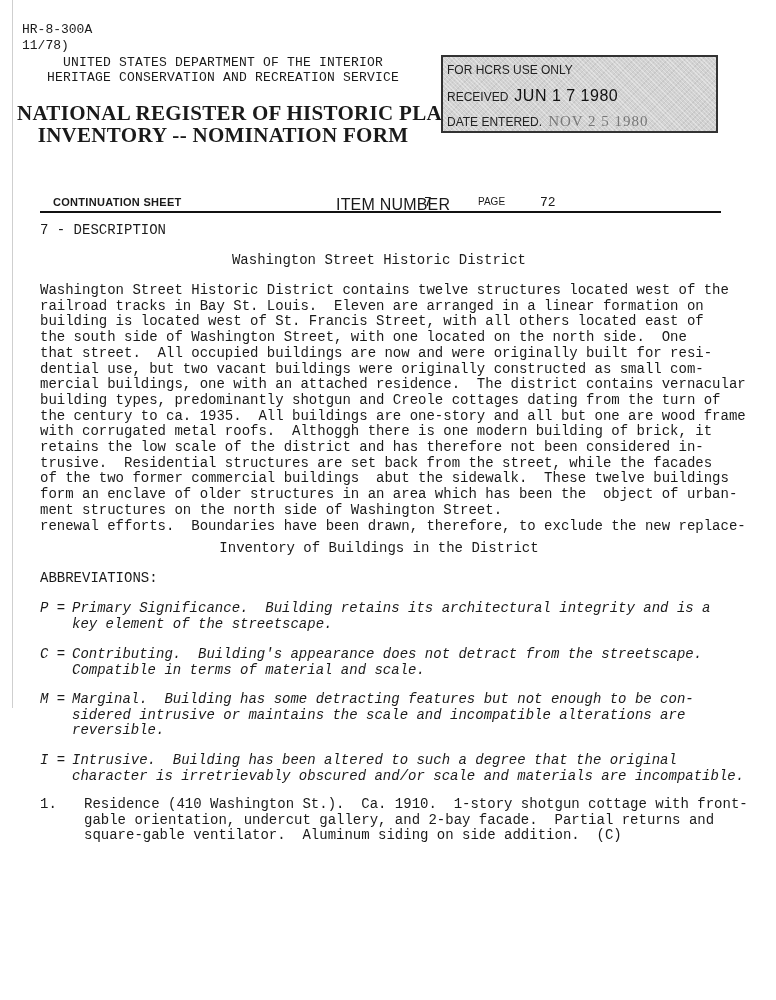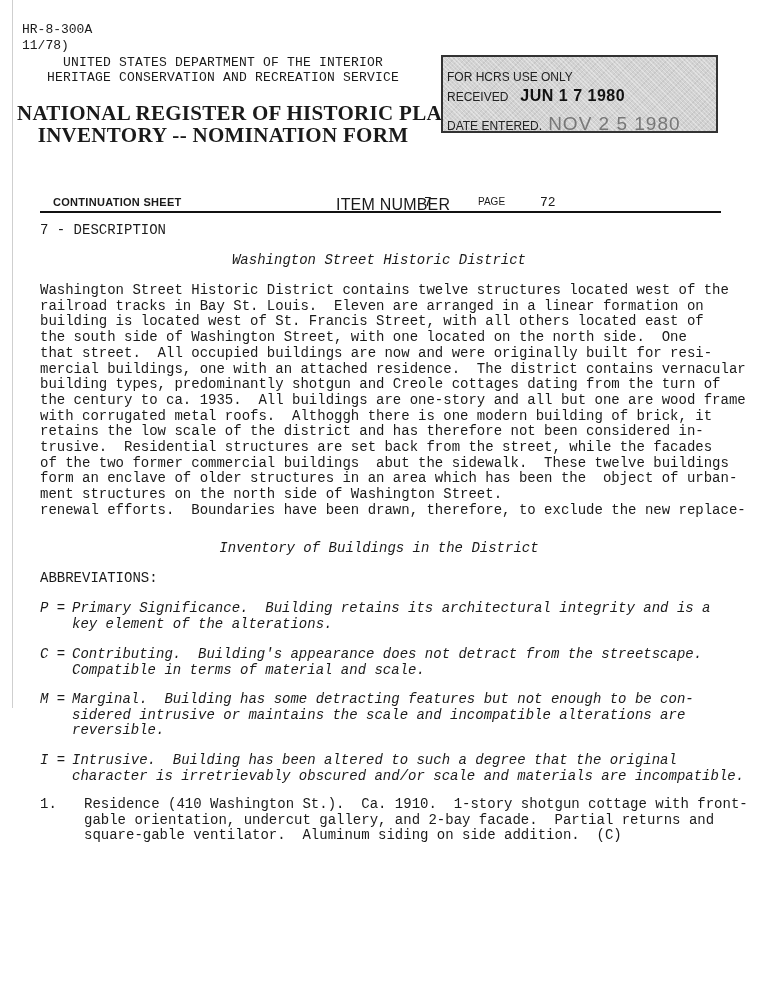--- a/index.html
+++ b/index.html
@@ -17,36 +17,36 @@
   .title1 { left: 4px; top: 101px; font-size: 21px; font-weight: bold; letter-spacing: 0.3px; }
   .title2 { left: 0; width: 420px; text-align: center; top: 123px; font-size: 21px; font-weight: bold; letter-spacing: 0.3px; }
 
   .stampbox { position: absolute; left: 428px; top: 55px; width: 277px; height: 78px;
     border: 2px solid #333; box-sizing: border-box;
     background-color: #d2d2d2;
     background-image: repeating-linear-gradient(45deg, rgba(255,255,255,0.35) 0 1px, transparent 1px 3px),
                       repeating-linear-gradient(-45deg, rgba(0,0,0,0.06) 0 1px, transparent 1px 4px);
   }
   .stamp-line { position: absolute; left: 4px; font-size: 12px; color: #222; white-space: pre; }
-  .stamp-l1 { top: 6px; margin-top: 7px; }
+  .stamp-l1 { top: 6px; }
   .stamp-l2 { top: 30px; }
   .stamp-l3 { top: 56px; }
-  .received-date { font-weight: bold; font-size: 16px; letter-spacing: 0.5px; margin-left: 12px; color: #111; }
-  .entered-date { font-size: 19px; color: #777; margin-left: 6px; letter-spacing: 1px; }
+  .received-date { font-weight: normal; font-size: 16px; letter-spacing: 0.5px; margin-left: 6px; color: #111; }
+  .entered-date { font-size: 15px; color: #777; margin-left: 6px; letter-spacing: 1px; font-family: Liberation Serif, serif; }
 
   .cont-label { left: 40px; top: 196px; font-size: 11px; font-weight: bold; letter-spacing: 0.3px; }
   .item-label { left: 323px; top: 196px; font-size: 16px; letter-spacing: 0.2px; }
   .item-value { left: 411px; top: 195px; font-size: 13px; }
   .page-label { left: 465px; top: 196px; font-size: 10px; }
   .page-value { left: 527px; top: 195px; font-size: 13px; }
   .rule { position: absolute; left: 27px; top: 211px; width: 681px; height: 2px; background: #111; }
 
   .body-text { font-size: 14px; line-height: 15.7px; }
   .section { left: 27px; top: 223px; }
-  .center { left: 0; width: 732px; text-align: center; font-style: italic; }
+  .center { left: 0; width: 732px; text-align: center; }
   .h-district { top: 253px; }
   .para { position: absolute; left: 27px; top: 283px; width: 720px; }
   .para div { white-space: pre; }
   .h-inventory { top: 541px; }
   .abbr-title { left: 27px; top: 571px; }
 
   .abbr { position: absolute; left: 27px; width: 720px; font-style: italic; }
   .abbr .row { display: flex; }
   .abbr .key { width: 32px; white-space: pre; }
   .abbr .txt div { white-space: pre; }
@@ -89,41 +89,42 @@
 
   <div class="abs mono body-text section">7 - DESCRIPTION</div>
   <div class="abs mono body-text center h-district">Washington Street Historic District</div>
 
   <div class="para mono body-text">
     <div>Washington Street Historic District contains twelve structures located west of the</div>
     <div>railroad tracks in Bay St. Louis.  Eleven are arranged in a linear formation on</div>
     <div>building is located west of St. Francis Street, with all others located east of</div>
     <div>the south side of Washington Street, with one located on the north side.  One</div>
     <div>that street.  All occupied buildings are now and were originally built for resi-</div>
+    <div>dential use, but two vacant buildings were originally constructed as small com-</div>
     <div>mercial buildings, one with an attached residence.  The district contains vernacular</div>
     <div>building types, predominantly shotgun and Creole cottages dating from the turn of</div>
     <div>the century to ca. 1935.  All buildings are one-story and all but one are wood frame</div>
     <div>with corrugated metal roofs.  Althoggh there is one modern building of brick, it</div>
     <div>retains the low scale of the district and has therefore not been considered in-</div>
     <div>trusive.  Residential structures are set back from the street, while the facades</div>
     <div>of the two former commercial buildings  abut the sidewalk.  These twelve buildings</div>
     <div>form an enclave of older structures in an area which has been the  object of urban-</div>
     <div>ment structures on the north side of Washington Street.</div>
     <div>renewal efforts.  Boundaries have been drawn, therefore, to exclude the new replace-</div>
   </div>
 
   <div class="abs mono body-text center h-inventory">Inventory of Buildings in the District</div>
   <div class="abs mono body-text abbr-title">ABBREVIATIONS:</div>
 
   <div class="abbr abbr-p mono body-text">
     <div class="row">
       <div class="key">P =</div>
       <div class="txt">
         <div>Primary Significance.  Building retains its architectural integrity and is a</div>
-        <div>key element of the alterations.</div>
+        <div>key element of the streetscape.</div>
       </div>
     </div>
   </div>
 
   <div class="abbr abbr-c mono body-text">
     <div class="row">
       <div class="key">C =</div>
       <div class="txt">
         <div>Contributing.  Building's appearance does not detract from the streetscape.</div>
         <div>Compatible in terms of material and scale.</div>

